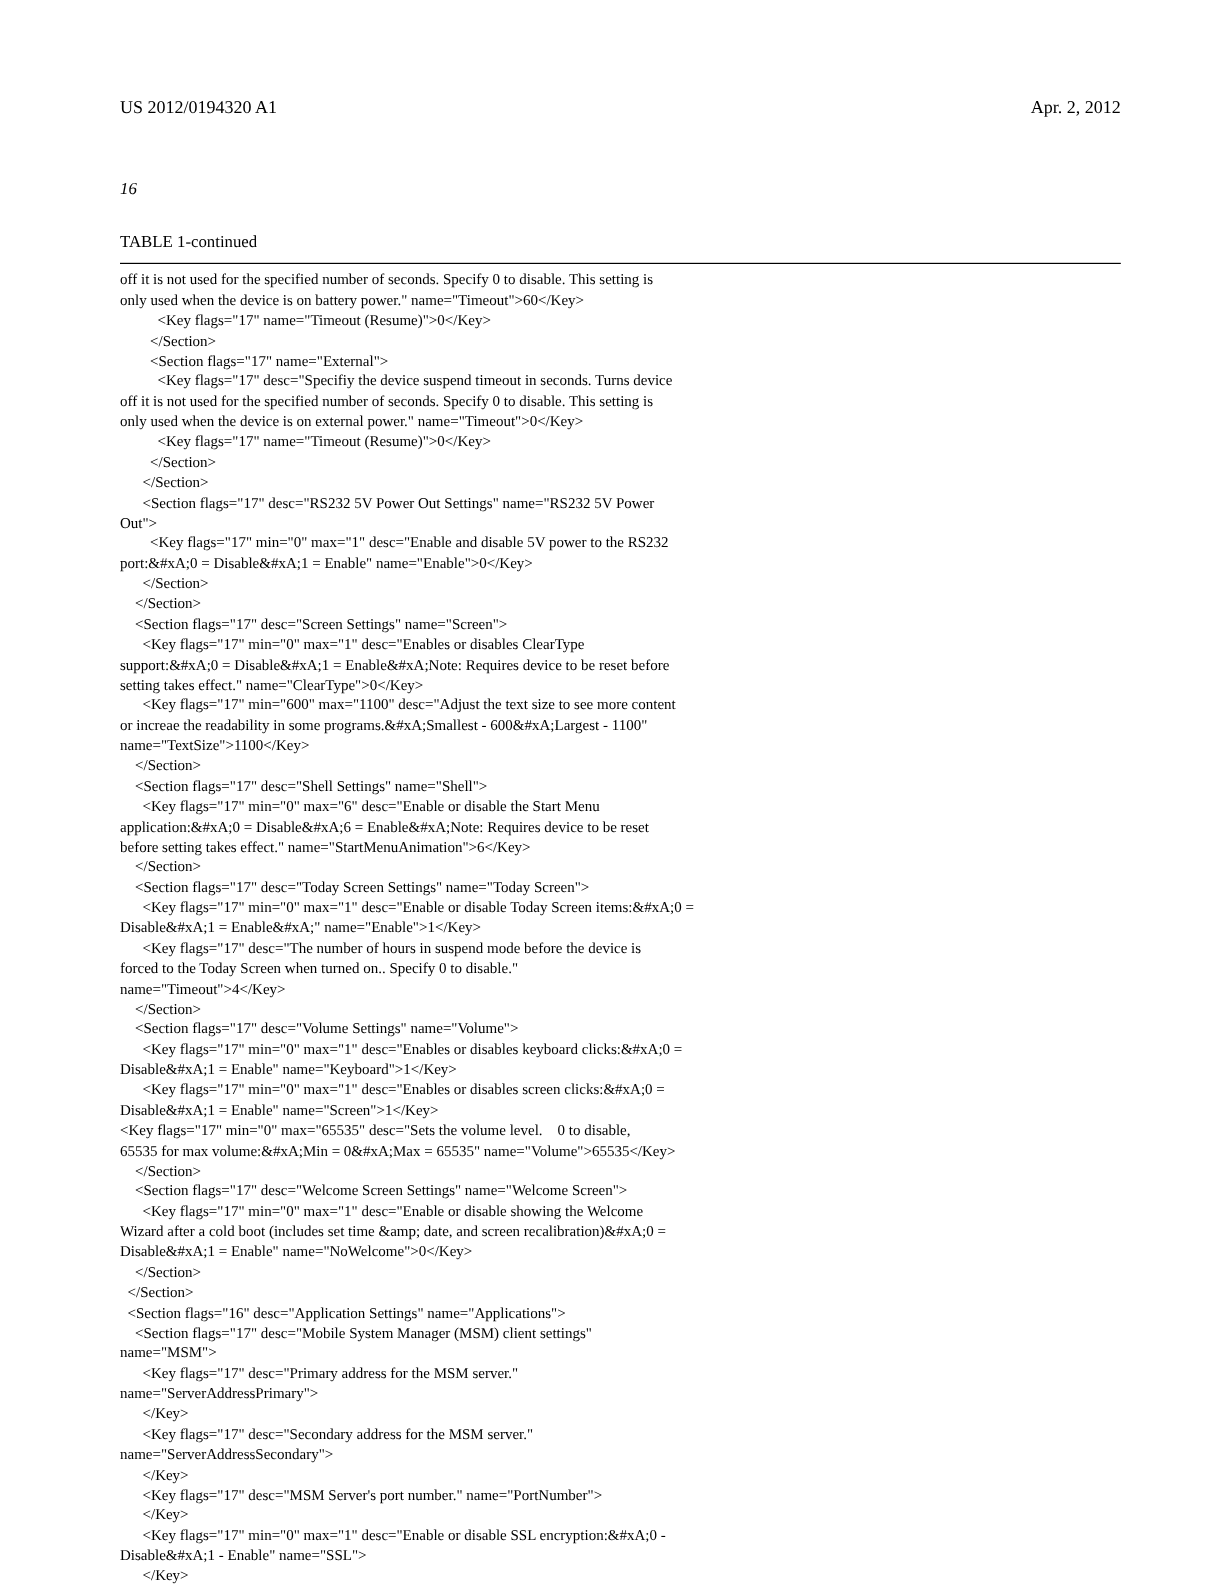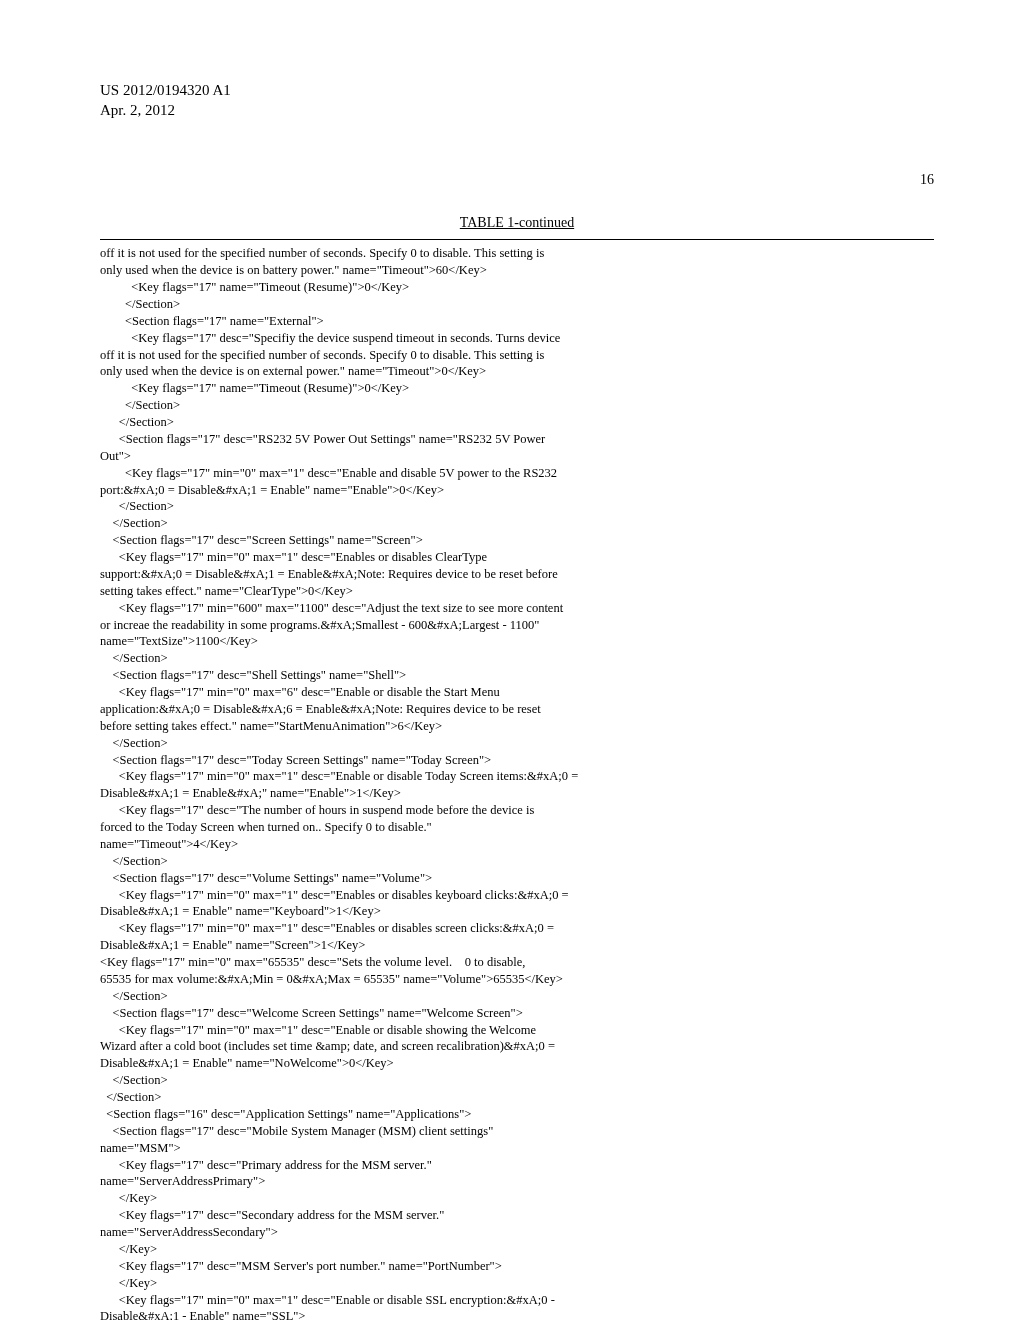--- a/index.html
+++ b/index.html
@@ -11,32 +11,31 @@
     color: #000;
     background: #fff;
     width: 1024px;
     box-sizing: border-box;
   }
   .header {
     display: flex;
     justify-content: space-between;
     font-size: 15px;
     margin-bottom: 50px;
-    flex-direction: column;
   }
   .pagenum {
-    text-align: right;
+    text-align: left;
     font-size: 14px;
     margin-bottom: 25px;
+    font-style: italic;
   }
   .table-title {
-    text-align: center;
+    text-align: left;
     font-size: 14px;
     margin-bottom: 6px;
-    text-decoration: underline;
   }
   .table-wrap {
     border-top: 1px solid #000;
     border-bottom: 1px solid #000;
     padding: 5px 0 5px 0;
   }
   .code {
     font-family: "Times New Roman", Times, serif;
     font-size: 12.5px;
     white-space: pre-wrap;

